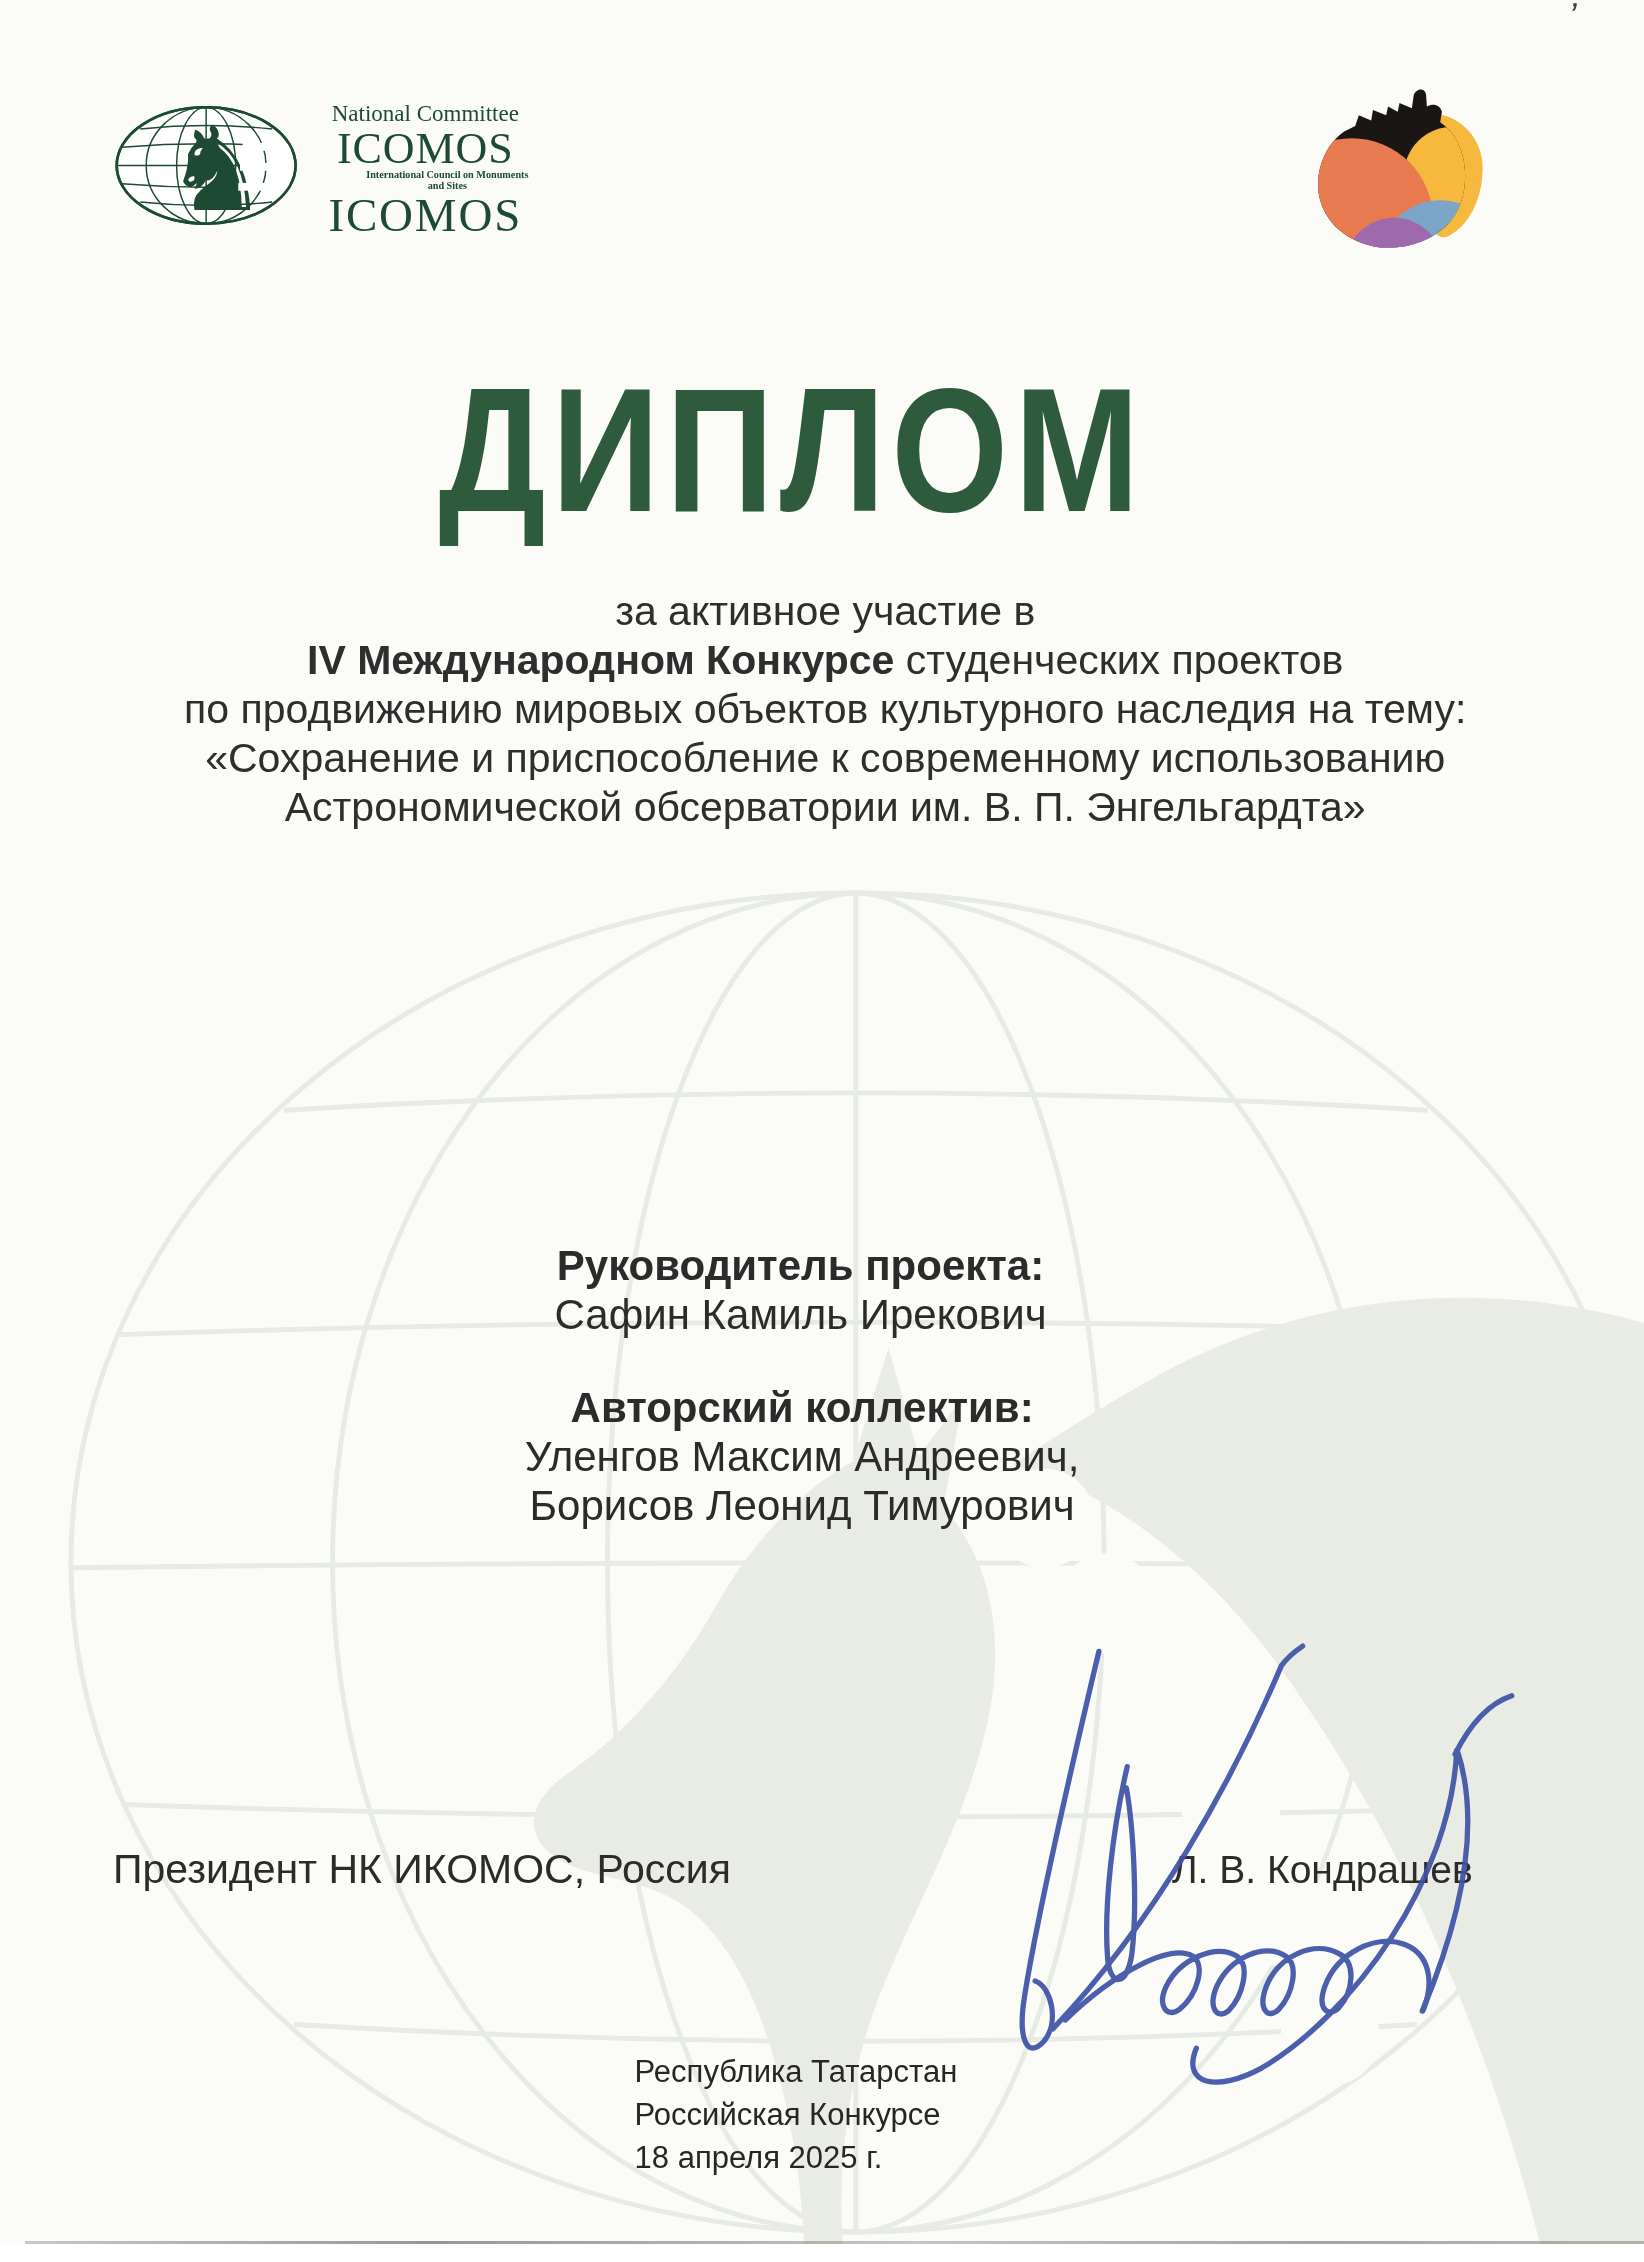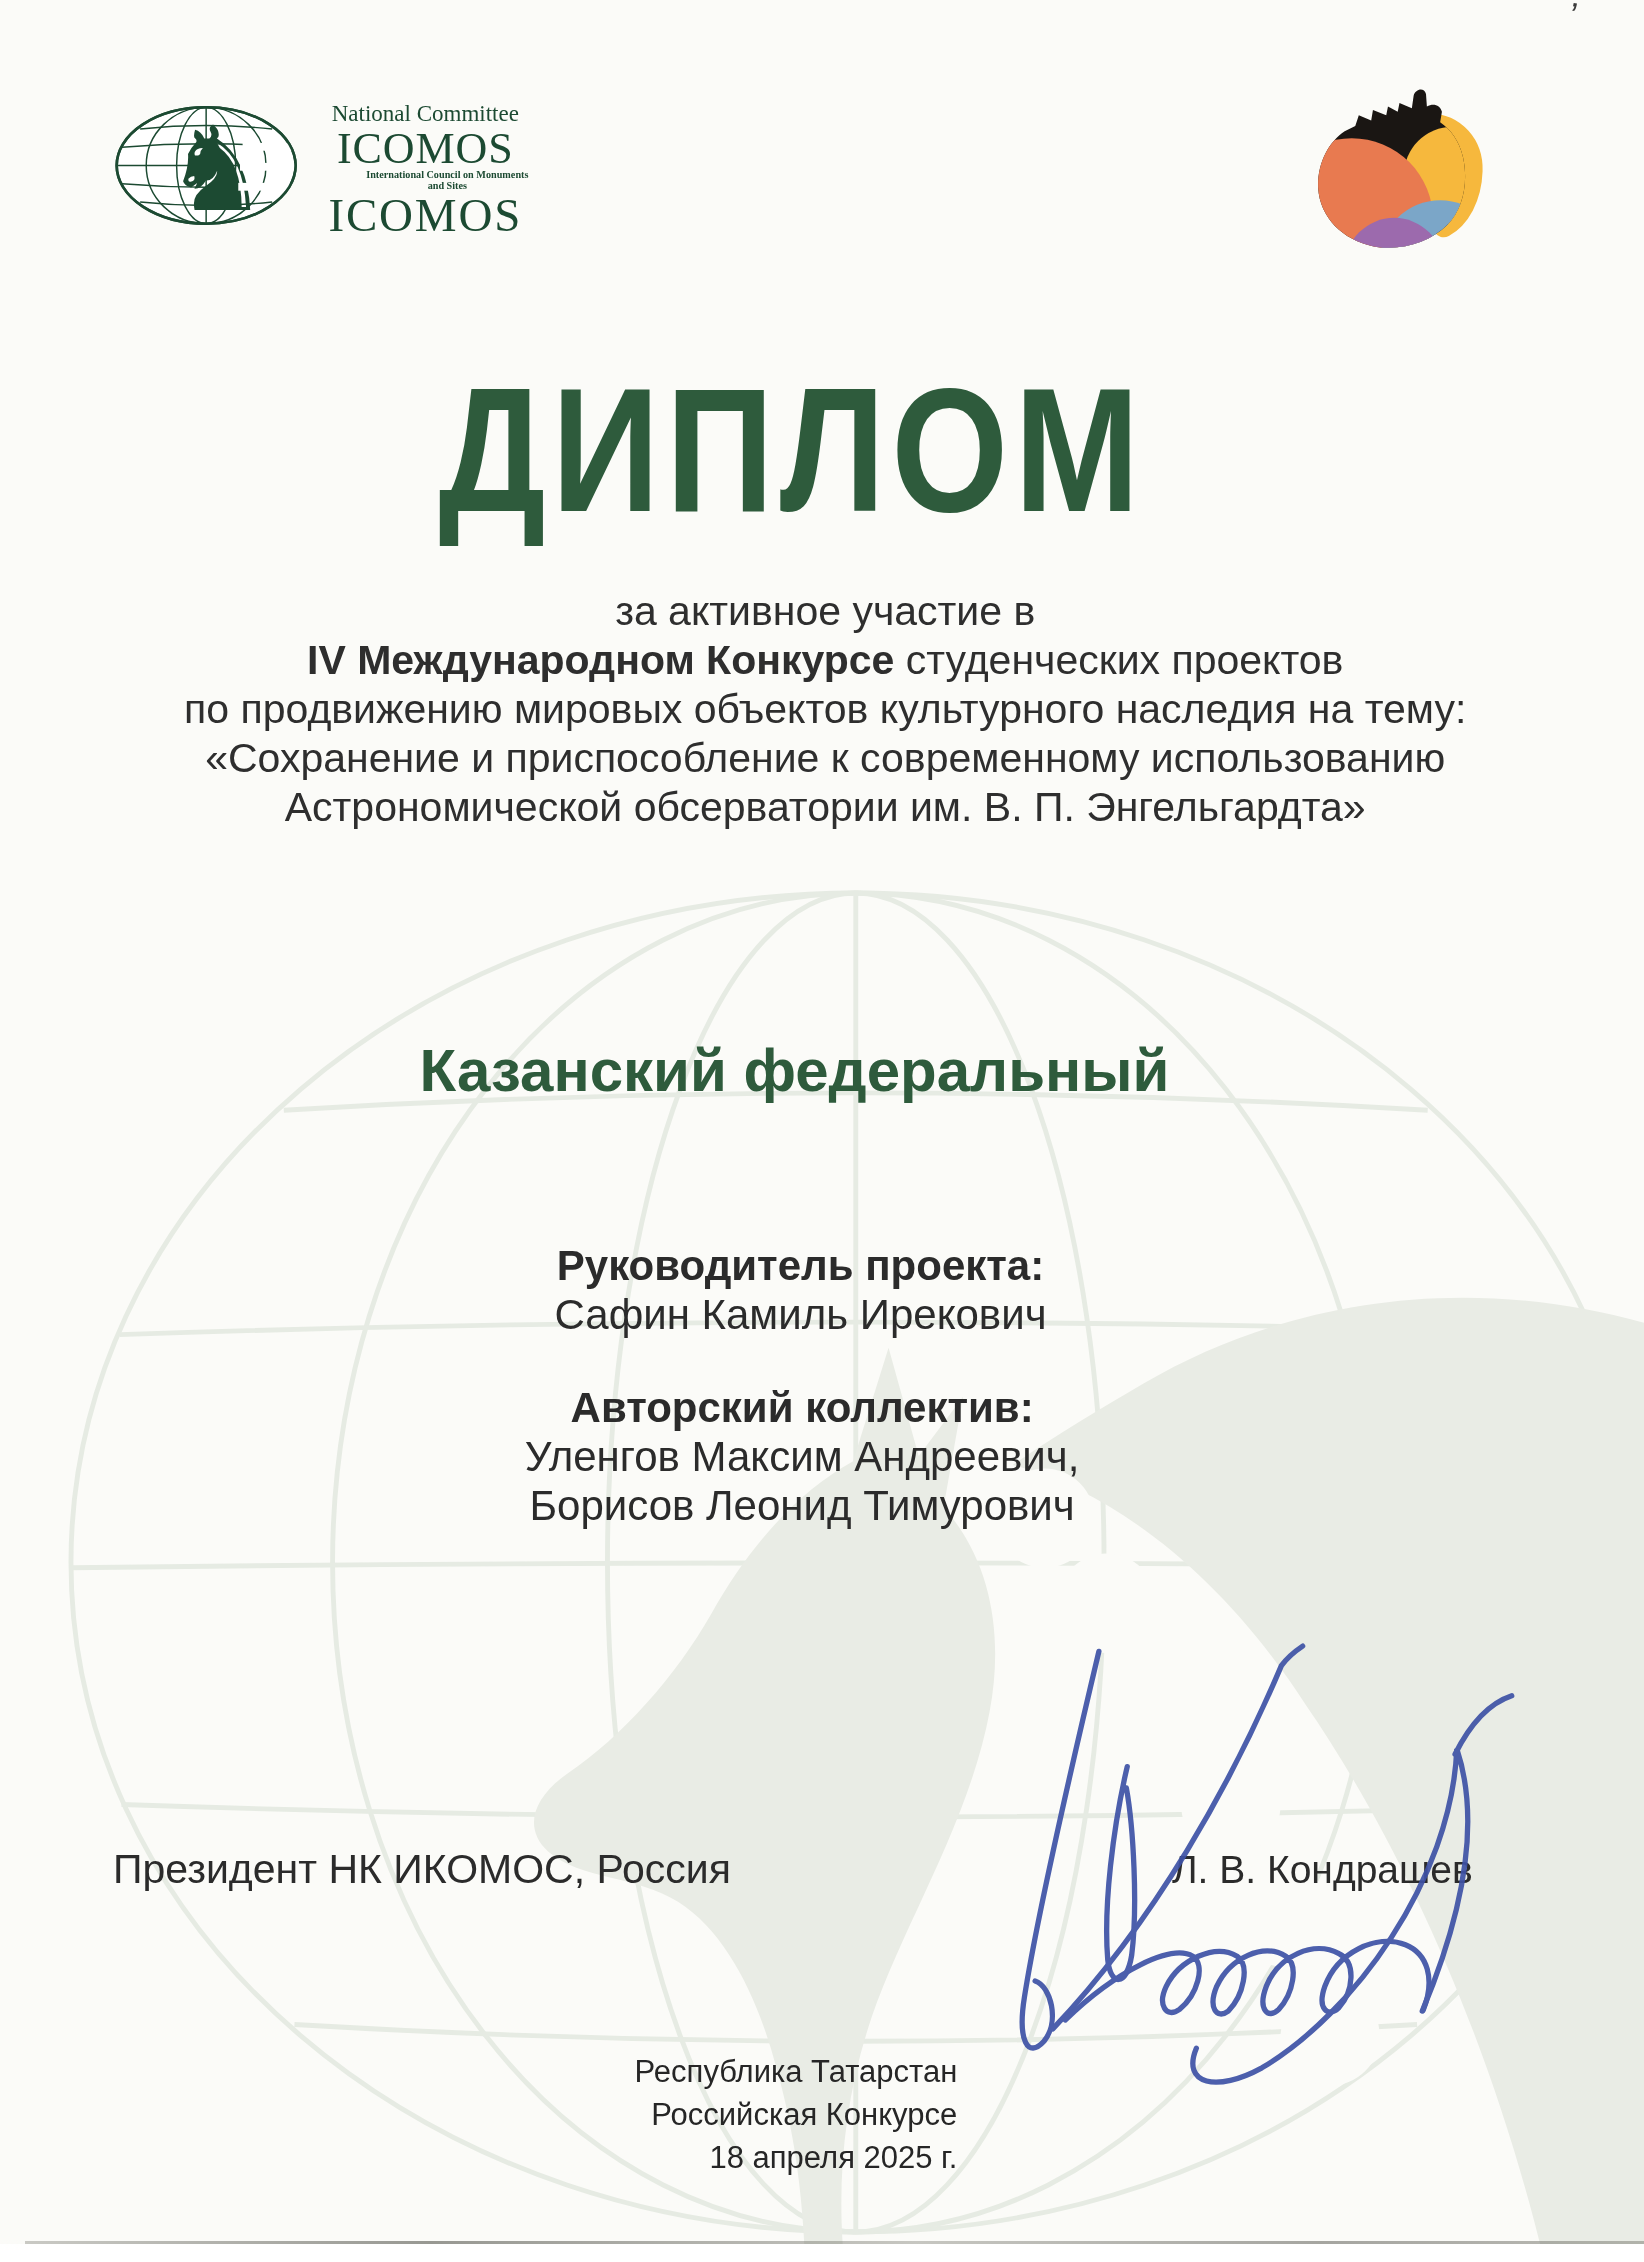--- a/index.html
+++ b/index.html
@@ -46,21 +46,21 @@
   .team{top:1383px;left:50%;transform:translateX(calc(-50% - 20.4px));
     font-size:42px;line-height:49px;text-align:center;white-space:nowrap;}
   .bold-line{font-weight:bold;}
   
   .president{left:113px;top:1846px;font-size:41px;white-space:nowrap;}
   .signer{left:1172px;top:1848px;font-size:39px;white-space:nowrap;}
   .signature-svg{left:966px;top:1614px;width:567px;height:532px;z-index:5;}
   
   .footer{
     top:2050px;left:50%;transform:translateX(calc(-50% - 26.6px));
-    font-size:31px;line-height:43px;text-align:right;white-space:nowrap;color:#262626;
+    font-size:31px;line-height:43px;text-align:left;white-space:nowrap;color:#262626;
   }
   
   .scan-line{left:25px;right:0;top:2241px;height:3.5px;
     background:linear-gradient(90deg,rgba(110,110,100,.35),rgba(85,86,78,.6) 25%,rgba(120,120,110,.40) 55%,rgba(95,95,88,.55) 80%,rgba(110,110,100,.45));}
   .scan-white{left:0;right:0;top:2244px;bottom:0;background:#ffffff;} .z2{z-index:2;position:absolute;}
   .watermark{left:0;top:0;width:1645px;height:2263px;z-index:0;}
 </style>
 </head>
 <body>
 
@@ -171,21 +171,20 @@
 
   <div class="abs intro z2">
     <div>за активное участие в</div>
     <div><b>IV Международном Конкурсе</b><span> студенческих проектов</span></div>
     <div>по продвижению мировых объектов культурного наследия на тему:</div>
     <div>«Сохранение и приспособление к современному использованию</div>
     <div>Астрономической обсерватории им. В. П. Энгельгардта»</div>
   </div>
 
   <div class="abs kfu z2">
-    <div>Казанский федеральный</div>
   </div>
 
   <div class="abs leader z2">
     <div class="bold-line">Руководитель проекта:</div>
     <div>Сафин Камиль Ирекович</div>
   </div>
 
   <div class="abs team z2">
     <div class="bold-line">Авторский коллектив:</div>
     <div>Уленгов Максим Андреевич,</div>

